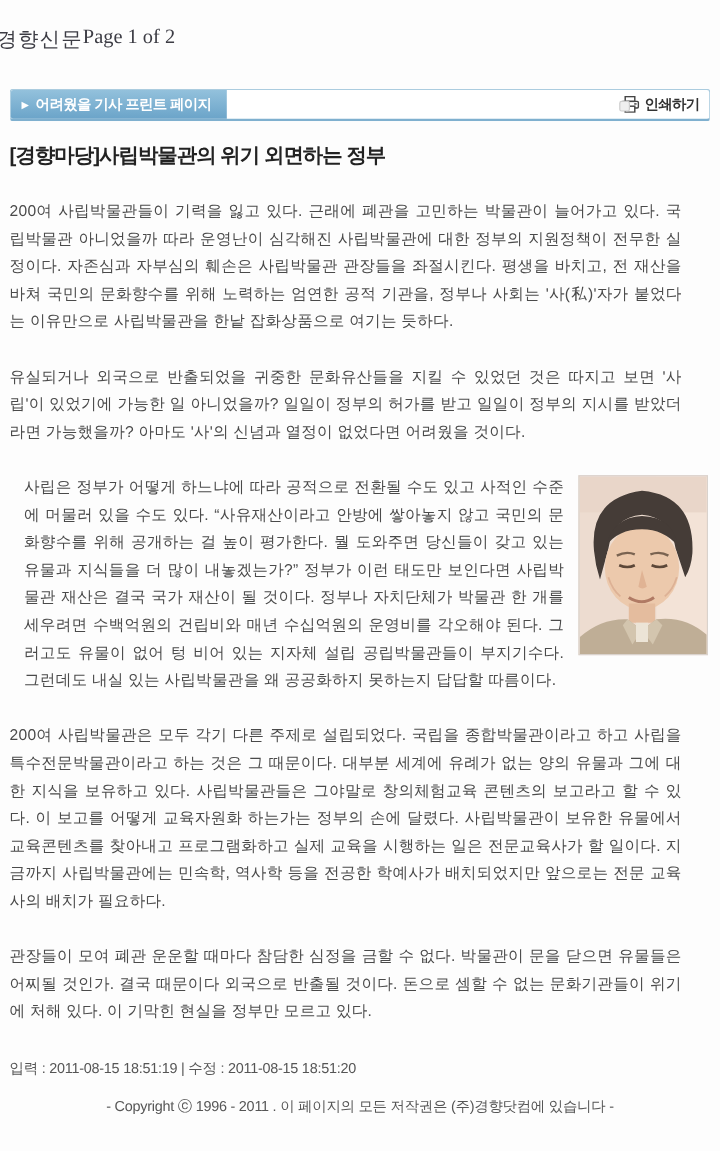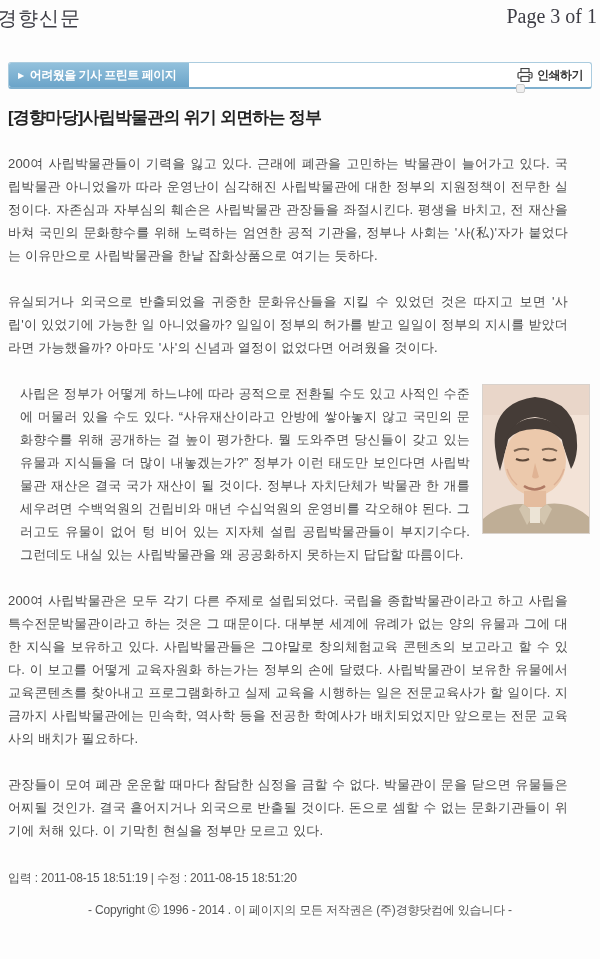--- a/index.html
+++ b/index.html
@@ -6,24 +6,24 @@
   html, body { background: #ffffff; }
   body {
     width: 600px; height: 959px;
     position: relative;
     overflow: hidden;
     font-family: "Liberation Sans", "DejaVu Sans", sans-serif;
     background: #fdfdfd;
   }
   
   .page-header {
-    display: flex; justify-content: space-between;
-    padding: 5px 3px 0 0;
+    display: flex; 
+    padding: 21px 3px 0 0;
     font-family: "Liberation Serif", "DejaVu Serif", serif;
-    font-size: 20px; color: #3c3c44;
+    font-size: 17px; color: #3c3c44;
   }
   .site-name { margin-left: -3px; letter-spacing: 1px; }
   
   .toolbar {
     margin: 30px 8px 0 8px;
     height: 27px;
     border: 1px solid #abccdf;
     border-bottom: 2px solid #7fb0cf;
     border-radius: 3px;
     background: #ffffff;
@@ -91,21 +91,21 @@
     text-align: center;
     font-size: 12px; color: #555555;
     letter-spacing: -0.2px;
   }
 </style>
 </head>
 <body>
 
 <div class="page-header">
   <span class="site-name">경향신문</span>
-  <span>Page 3 of 1</span>
+  <span>Page 1 of 2</span>
 </div>
 
 <div class="toolbar">
   <div class="toolbar-left">
     <span class="arrow">▶</span>
     <span>어려웠을 기사 프린트 페이지</span>
   </div>
   <div class="toolbar-right">
     <button class="print-button">
       <span style="display:inline-flex;">
@@ -157,17 +157,17 @@
 
         <path d="M0,148 L0,134 Q18,118 40,119 L52,128 L64,119 Q88,116 106,132 L106,148 Z" fill="#bfae96"></path>
         <path d="M40,119 L52,128 L44,140 L36,124 Z" fill="#d3c5ae"></path>
         <path d="M64,119 L52,128 L61,140 L69,124 Z" fill="#d3c5ae"></path>
         <path d="M47,122 h10 v16 h-10 z" fill="#ece4d6"></path>
       </svg>
     </div>
     <p>사립은 정부가 어떻게 하느냐에 따라 공적으로 전환될 수도 있고 사적인 수준에 머물러 있을 수도 있다. “사유재산이라고 안방에 쌓아놓지 않고 국민의 문화향수를 위해 공개하는 걸 높이 평가한다. 뭘 도와주면 당신들이 갖고 있는 유물과 지식들을 더 많이 내놓겠는가?” 정부가 이런 태도만 보인다면 사립박물관 재산은 결국 국가 재산이 될 것이다. 정부나 자치단체가 박물관 한 개를 세우려면 수백억원의 건립비와 매년 수십억원의 운영비를 각오해야 된다. 그러고도 유물이 없어 텅 비어 있는 지자체 설립 공립박물관들이 부지기수다. 그런데도 내실 있는 사립박물관을 왜 공공화하지 못하는지 답답할 따름이다.</p>
   </div>
   <p>200여 사립박물관은 모두 각기 다른 주제로 설립되었다. 국립을 종합박물관이라고 하고 사립을 특수전문박물관이라고 하는 것은 그 때문이다. 대부분 세계에 유례가 없는 양의 유물과 그에 대한 지식을 보유하고 있다. 사립박물관들은 그야말로 창의체험교육 콘텐츠의 보고라고 할 수 있다. 이 보고를 어떻게 교육자원화 하는가는 정부의 손에 달렸다. 사립박물관이 보유한 유물에서 교육콘텐츠를 찾아내고 프로그램화하고 실제 교육을 시행하는 일은 전문교육사가 할 일이다. 지금까지 사립박물관에는 민속학, 역사학 등을 전공한 학예사가 배치되었지만 앞으로는 전문 교육사의 배치가 필요하다.</p>
-  <p>관장들이 모여 폐관 운운할 때마다 참담한 심정을 금할 수 없다. 박물관이 문을 닫으면 유물들은 어찌될 것인가. 결국 흩어지거나 외국으로 반출될 것이다. 돈으로 셈할 수 없는 문화기관들이 위기에 처해 있다. 이 기막힌 현실을 정부만 모르고 있다.</p>
+  <p>관장들이 모여 폐관 운운할 때마다 참담한 심정을 금할 수 없다. 박물관이 문을 닫으면 유물들은 어찌될 것인가. 결국 때문이다 외국으로 반출될 것이다. 돈으로 셈할 수 없는 문화기관들이 위기에 처해 있다. 이 기막힌 현실을 정부만 모르고 있다.</p>
 </div>
 
 <div class="footer-meta">입력 : 2011-08-15 18:51:19 | 수정 : 2011-08-15 18:51:20</div>
-<div class="footer-copyright">- Copyright ⓒ 1996 - 2014 . 이 페이지의 모든 저작권은 (주)경향닷컴에 있습니다 -</div>
+<div class="footer-copyright">- Copyright ⓒ 1996 - 2011 . 이 페이지의 모든 저작권은 (주)경향닷컴에 있습니다 -</div>
 
 </body></html>

